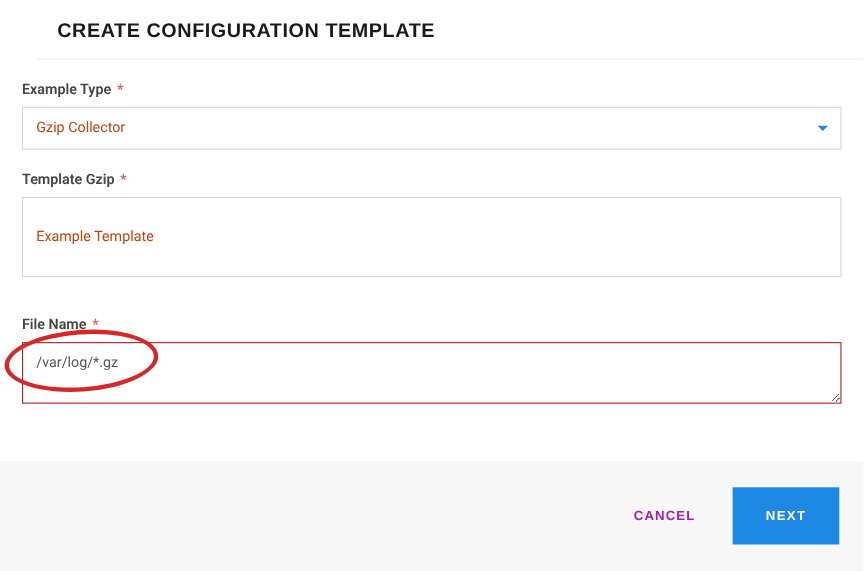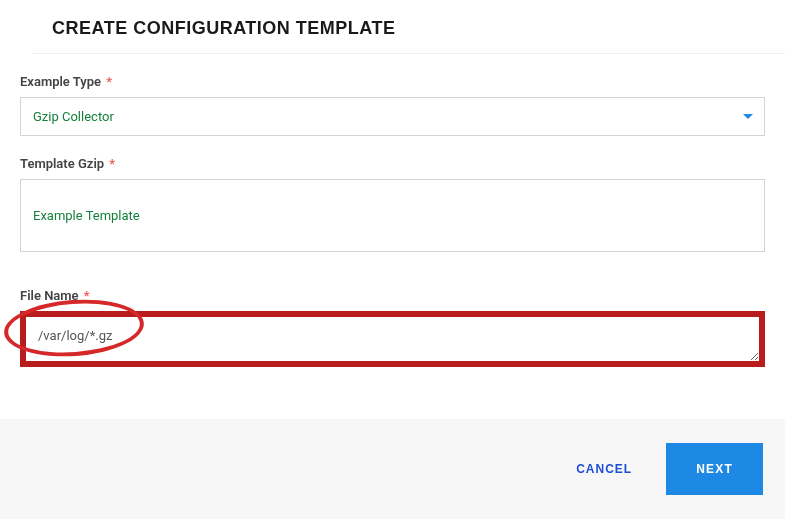--- a/index.html
+++ b/index.html
@@ -41,37 +41,37 @@
       margin-left: 2px;
     }
     .select-wrapper {
       position: relative;
     }
     .select-field, .text-field, .textarea-field {
       width: 100%;
       border: 1px solid #d4d4d4;
       background: #fff;
       font-size: 13px;
-      color: #15803d;
+      color: #c2410c;
       font-family: inherit;
       outline: none;
     }
     .select-field {
       padding: 11px 36px 11px 12px;
       appearance: none;
       cursor: pointer;
     }
     .text-field {
       padding: 28px 12px;
     }
     .textarea-field {
       padding: 10px 12px;
       height: 56px;
       resize: both;
-      border: 6px solid #b91c1c;
+      border: 1px solid #b91c1c;
       color: #555;
       font-size: 13px;
       line-height: 1.4;
     }
     .dropdown-caret {
       position: absolute;
       right: 12px;
       top: 50%;
       transform: translateY(-50%);
       pointer-events: none;
@@ -98,21 +98,21 @@
       background: #f7f7f7;
       padding: 24px 22px;
       display: flex;
       justify-content: flex-end;
       align-items: center;
       gap: 28px;
     }
     .btn-cancel {
       background: none;
       border: none;
-      color: #1d4ed8;
+      color: #a21caf;
       font-size: 12px;
       font-weight: 600;
       letter-spacing: 1px;
       cursor: pointer;
       padding: 10px 6px;
     }
     .btn-next {
       background: #1e88e5;
       border: none;
       color: #ffffff;

